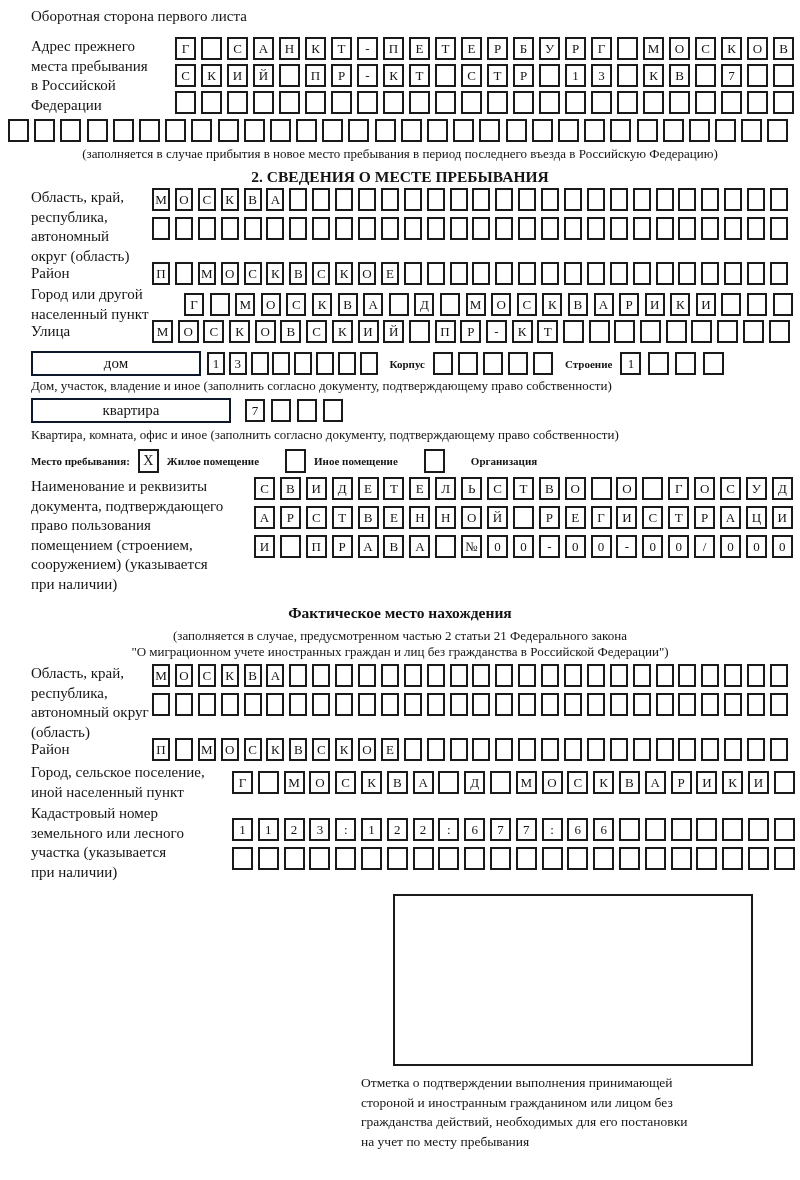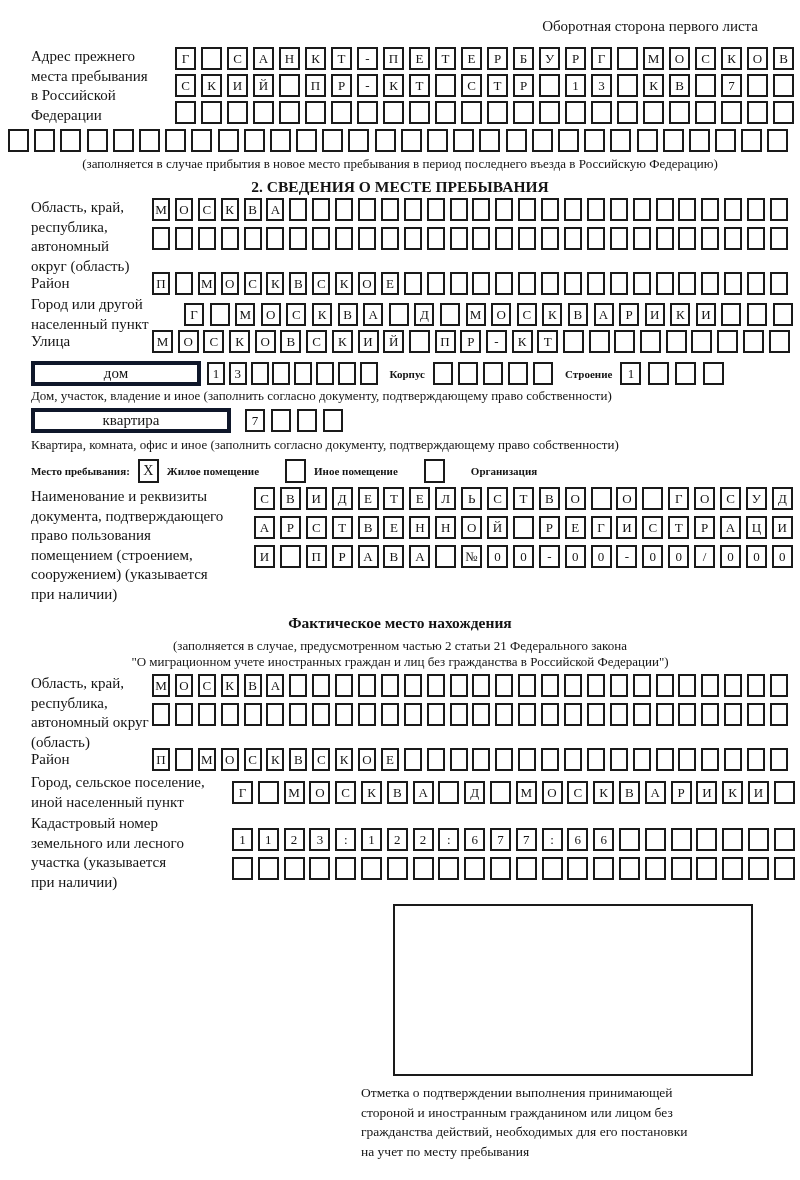--- a/index.html
+++ b/index.html
@@ -7,23 +7,21 @@
     position:relative;
     width:800px;height:1180px;
     box-sizing:border-box;
     padding:8px 0 0 31px;
     overflow:hidden;
     background:#fff;
     color:#141414;
     font-family:"Liberation Serif","DejaVu Serif",serif;
   }
   .header-note{
-    margin-top:10px;
     padding-right:42px;
-    text-align:right;
     font-size:15px;
   }
   .frow{display:flex;align-items:flex-start;}
   .frow.vcenter{align-items:center;}
   .lbl{flex:0 0 auto;font-size:15px;line-height:19.5px;}
   .lbl.single{line-height:23px;}
   .w144{width:144px;} .w121{width:121px;} .w153{width:153px;}
   .w223{width:223px;} .w201{width:201px;}
   .ccol{display:flex;flex-direction:column;}
   .gap4{row-gap:4px;} .gap6{row-gap:6px;}
@@ -47,21 +45,21 @@
   .cr-h  .cell{width:18px;margin-right:3.8px;}
   .cr-k  .cell{width:20px;margin-right:5px;}
   .cr-s  .cell{width:21px;margin-right:6.5px;}
   .cr-q  .cell{width:20px;margin-right:6px;}
   .cr .cell:last-child{margin-right:0;}
   .full-row{margin-left:-23px;margin-top:4px;}
   .center-full{margin-left:-31px;width:800px;text-align:center;}
   .caption{font-size:13px;}
   .sec-title{font-size:15.5px;font-weight:bold;}
   .bigbox{
-    box-sizing:border-box;border:4px solid #0f172a;height:25px;
+    box-sizing:border-box;border:2px solid #0f172a;height:25px;
     display:flex;align-items:center;justify-content:center;
     font-size:15px;background:#fff;flex:0 0 auto;
   }
   .inline-lbl{font-size:11px;flex:0 0 auto;font-weight:bold;}
   .cb{
     box-sizing:border-box;border:2px solid #1a1a1a;width:21px;height:24px;
     display:flex;align-items:center;justify-content:center;
     font-size:14px;flex:0 0 auto;background:#fff;
   }
   .stamp-box{

